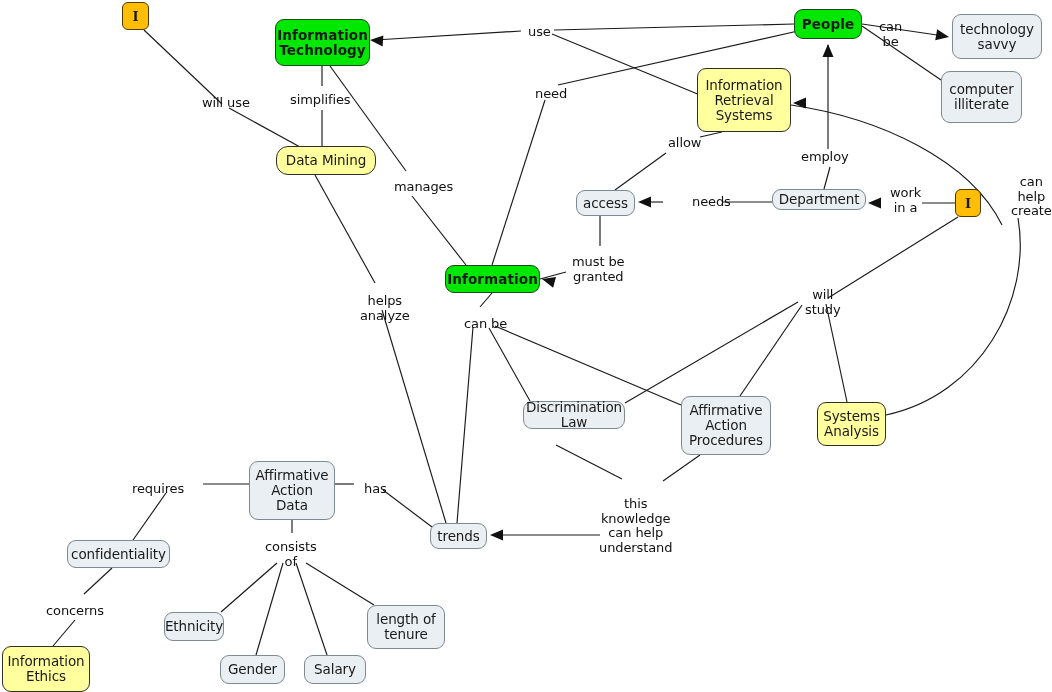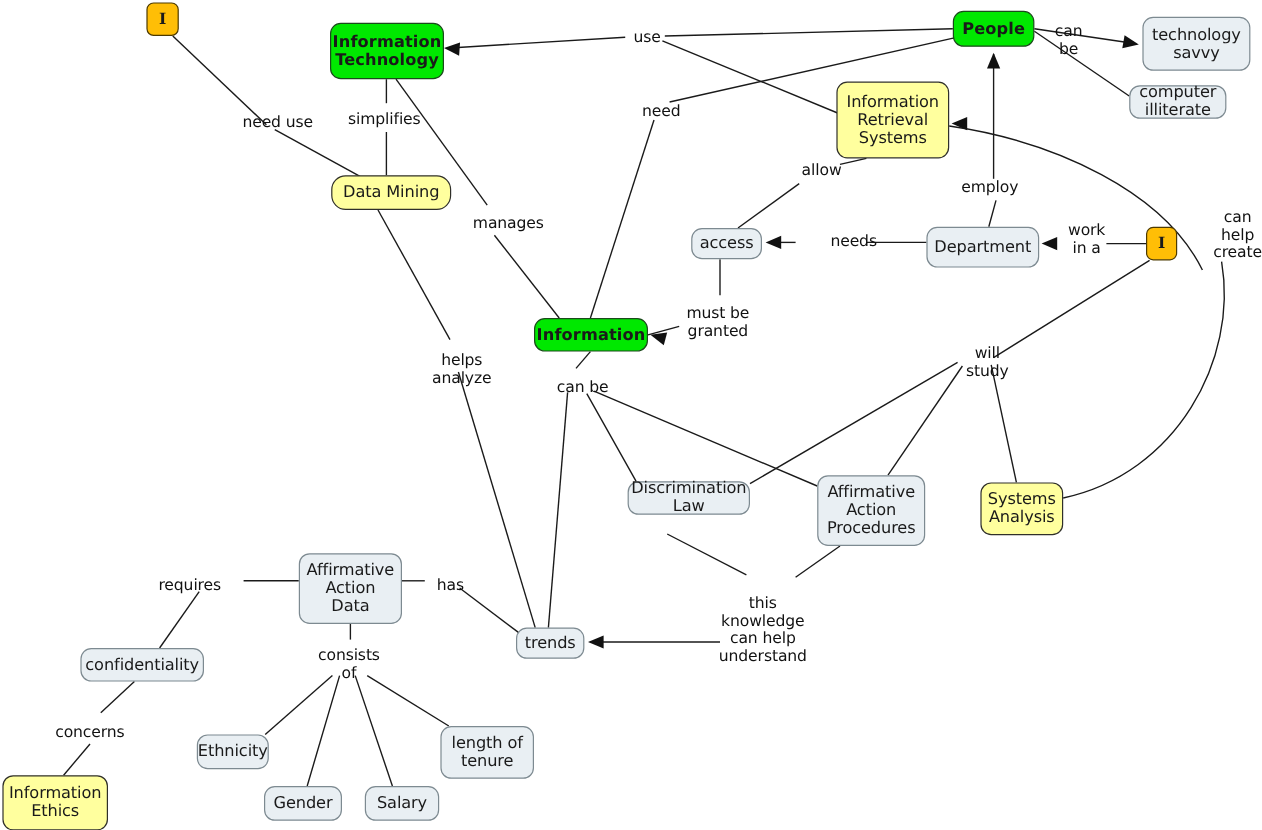--- a/index.html
+++ b/index.html
@@ -143,28 +143,28 @@
         <polygon points="0,0 -13,-5.5 -13,5.5" fill="#111111" transform="translate(490,535) rotate(180)"></polygon>
       </g>
   </svg>
   <div id="node-layer">
       <div class="node orange" style="left: 122px; top: 2px; width: 27px; height: 28px;">I</div>
       <div class="node green" style="left: 275px; top: 19px; width: 95px; height: 47px;">Information
 Technology</div>
       <div class="node green" style="left: 794px; top: 9px; width: 68px; height: 30px;">People</div>
       <div class="node grey" style="left: 952px; top: 14px; width: 90px; height: 45px;">technology
 savvy</div>
-      <div class="node grey" style="left: 941px; top: 71px; width: 81px; height: 28px;">computer
+      <div class="node grey" style="left: 941px; top: 71px; width: 81px; height: 52px;">computer
 illiterate</div>
       <div class="node yellow" style="left: 697px; top: 68px; width: 94px; height: 64px;">Information
 Retrieval
 Systems</div>
       <div class="node yellow" style="left: 276px; top: 146px; width: 100px; height: 29px; border-radius: 12px;">Data Mining</div>
       <div class="node grey" style="left: 576px; top: 190px; width: 59px; height: 26px;">access</div>
-      <div class="node grey" style="left: 772px; top: 189px; width: 94px; height: 34px;">Department</div>
+      <div class="node grey" style="left: 772px; top: 189px; width: 94px; height: 21px;">Department</div>
       <div class="node orange" style="left: 955px; top: 189px; width: 26px; height: 28px;">I</div>
       <div class="node green" style="left: 445px; top: 265px; width: 95px; height: 28px;">Information</div>
       <div class="node grey" style="left: 523px; top: 401px; width: 102px; height: 28px;">Discrimination
 Law</div>
       <div class="node grey" style="left: 681px; top: 396px; width: 90px; height: 59px;">Affirmative
 Action
 Procedures</div>
       <div class="node yellow" style="left: 817px; top: 402px; width: 69px; height: 44px;">Systems
 Analysis</div>
       <div class="node grey" style="left: 249px; top: 461px; width: 86px; height: 59px;">Affirmative
@@ -174,21 +174,21 @@
       <div class="node grey" style="left: 67px; top: 540px; width: 103px; height: 28px;">confidentiality</div>
       <div class="node grey" style="left: 164px; top: 612px; width: 60px; height: 29px;">Ethnicity</div>
       <div class="node grey" style="left: 220px; top: 655px; width: 65px; height: 29px;">Gender</div>
       <div class="node grey" style="left: 304px; top: 655px; width: 62px; height: 29px;">Salary</div>
       <div class="node grey" style="left: 367px; top: 605px; width: 78px; height: 44px;">length of
 tenure</div>
       <div class="node yellow" style="left: 2px; top: 646px; width: 88px; height: 46px;">Information
 Ethics</div>
     </div>
   <div id="label-layer">
-      <div class="edge-label" style="left: 202px; top: 96px;">need use</div>
+      <div class="edge-label" style="left: 202px; top: 96px;">will use</div>
       <div class="edge-label" style="left: 290px; top: 93px;">simplifies</div>
       <div class="edge-label" style="left: 528px; top: 25px;">use</div>
       <div class="edge-label" style="left: 535px; top: 87px;">need</div>
       <div class="edge-label" style="left: 879px; top: 20px;">can
 be</div>
       <div class="edge-label" style="left: 668px; top: 136px;">allow</div>
       <div class="edge-label" style="left: 801px; top: 150px;">employ</div>
       <div class="edge-label" style="left: 394px; top: 180px;">manages</div>
       <div class="edge-label" style="left: 692px; top: 195px;">needs</div>
       <div class="edge-label" style="left: 890px; top: 186px;">work

